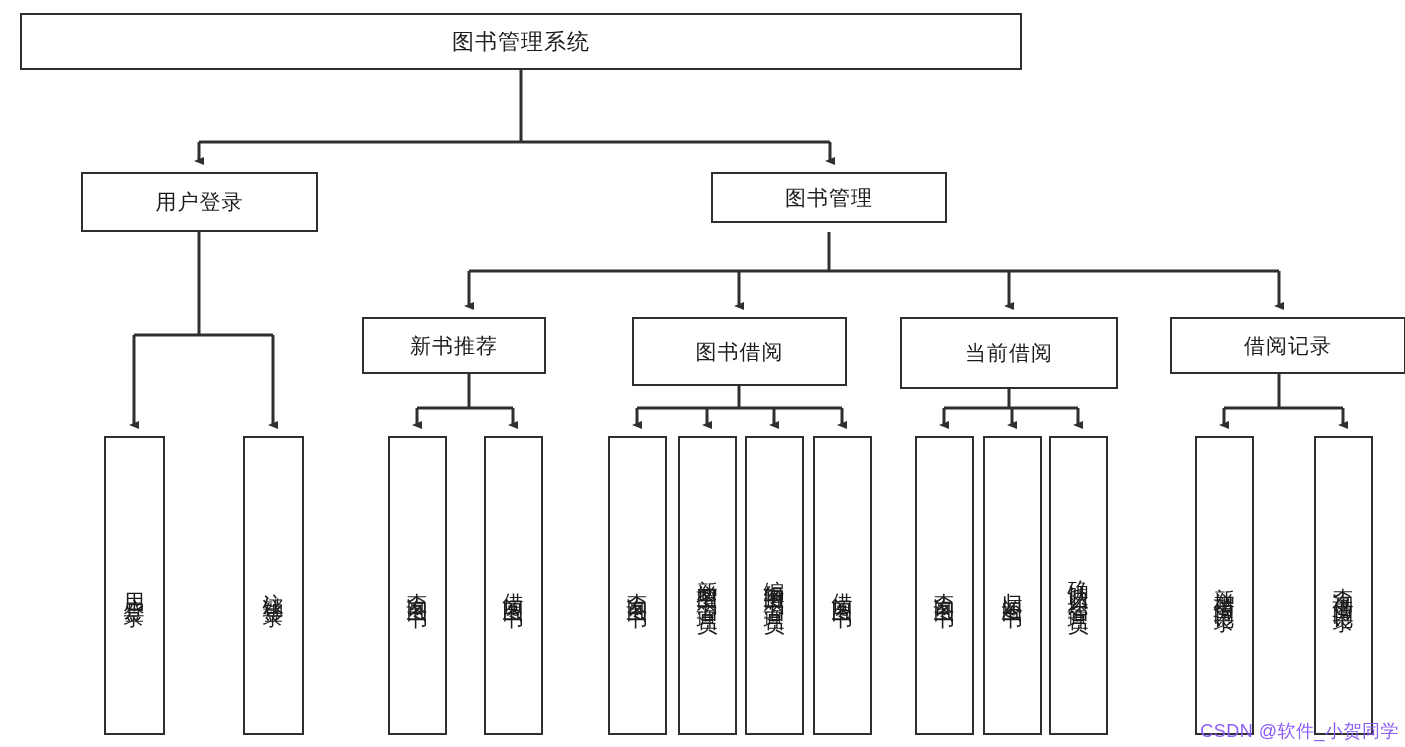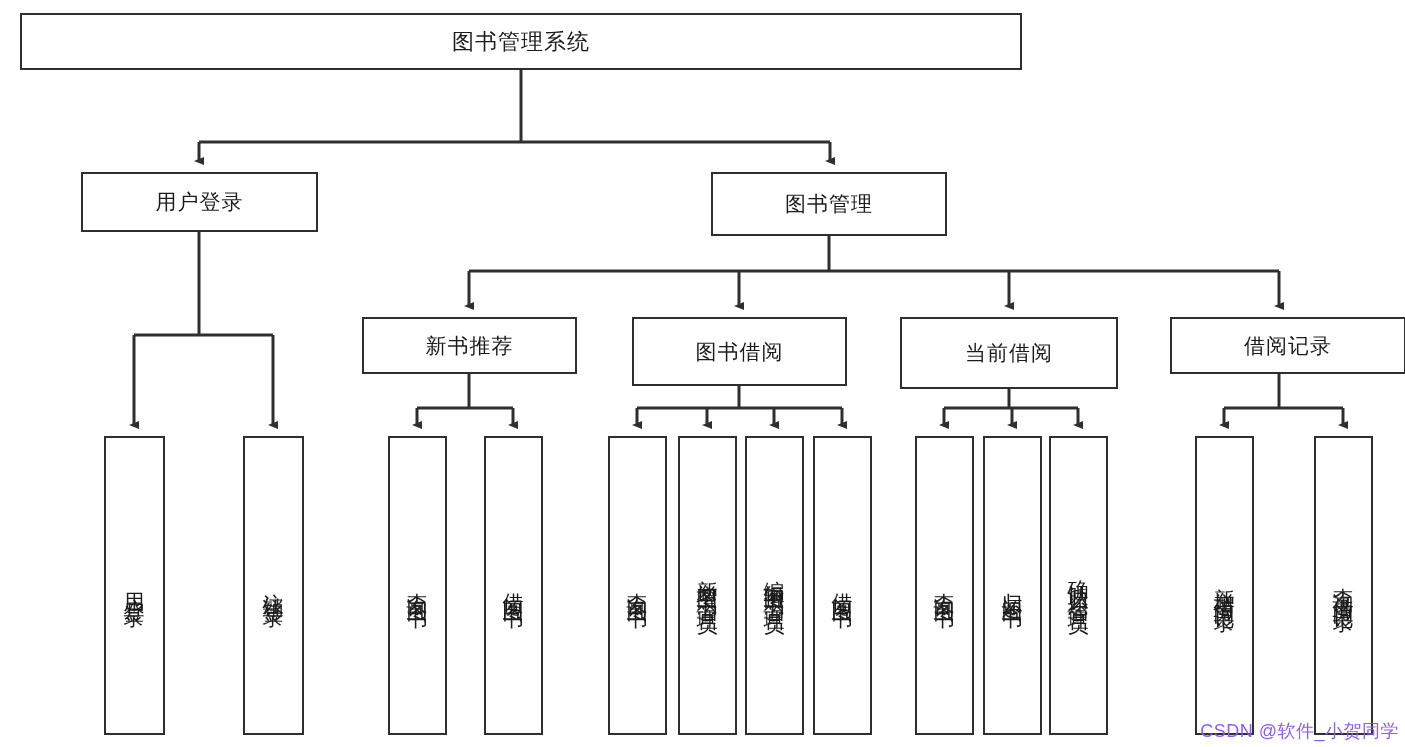--- a/index.html
+++ b/index.html
@@ -116,25 +116,25 @@
     </g>
   </svg>
 
   <div class="node h root" style="left:20px; top:13px; width:1002px; height:57px;">
     <span>图书管理系统</span>
   </div>
 
   <div class="node h" style="left:81px; top:172px; width:237px; height:60px;">
     <span>用户登录</span>
   </div>
-  <div class="node h" style="left:711px; top:172px; width:236px; height:64px;">
+  <div class="node h" style="left:711px; top:172px; width:236px; height:51px;">
     <span>图书管理</span>
   </div>
 
-  <div class="node h" style="left:362px; top:317px; width:215px; height:57px;">
+  <div class="node h" style="left:362px; top:317px; width:184px; height:57px;">
     <span>新书推荐</span>
   </div>
   <div class="node h" style="left:632px; top:317px; width:215px; height:69px;">
     <span>图书借阅</span>
   </div>
   <div class="node h" style="left:900px; top:317px; width:218px; height:72px;">
     <span>当前借阅</span>
   </div>
   <div class="node h" style="left:1170px; top:317px; width:236px; height:57px;">
     <span>借阅记录</span>

